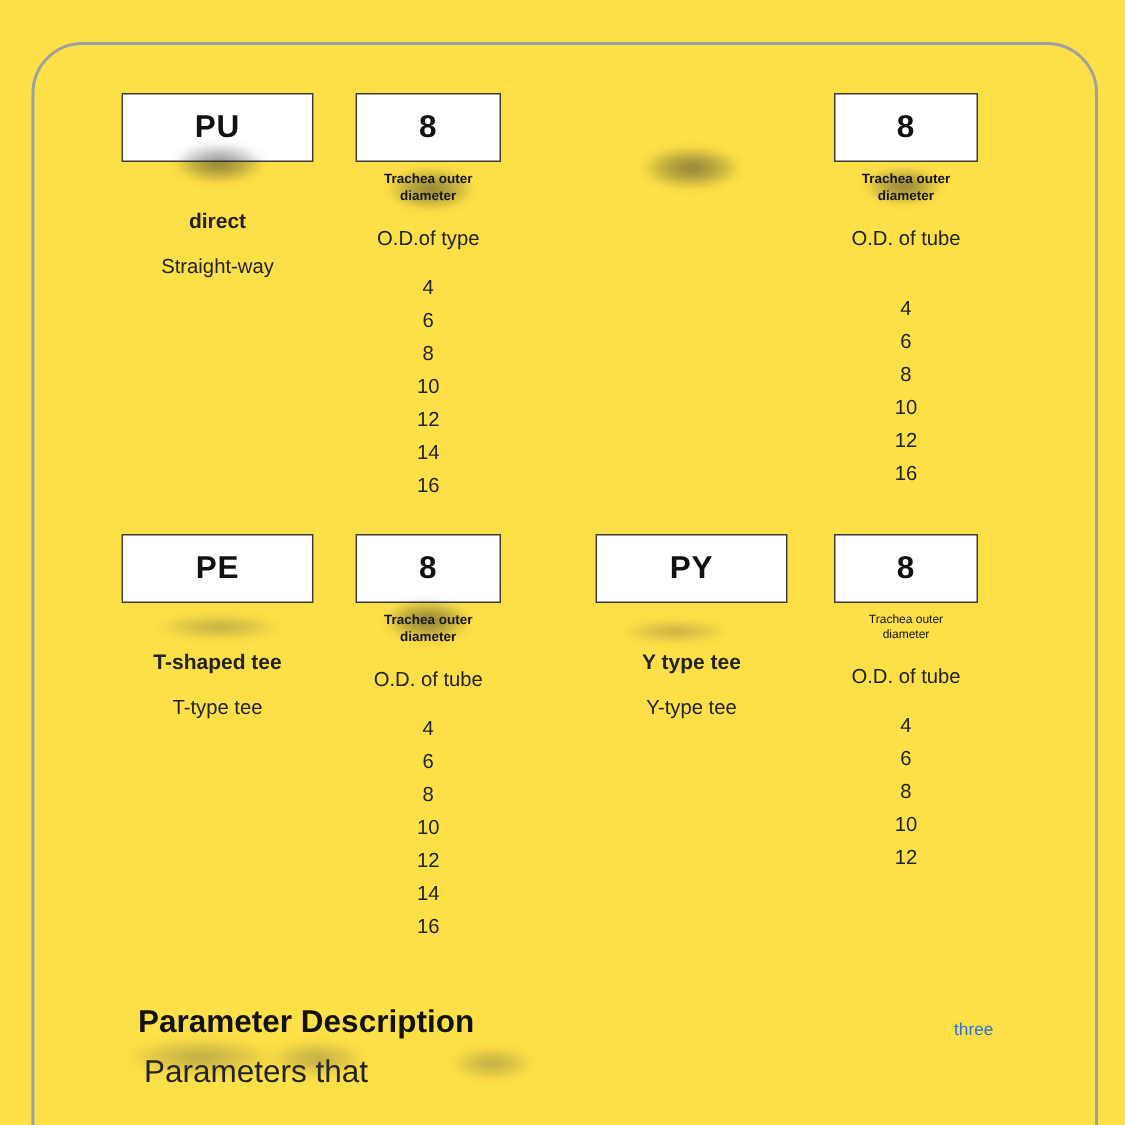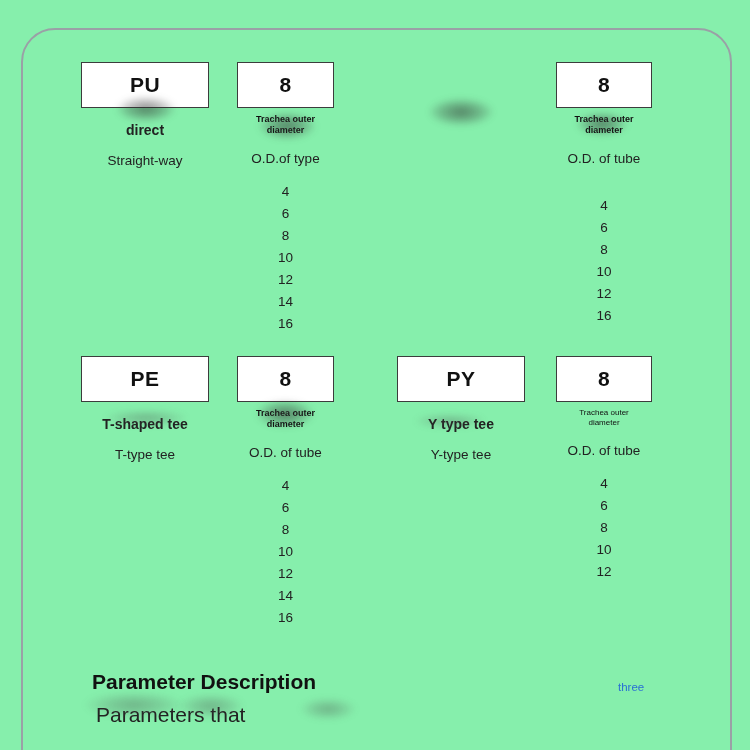--- a/index.html
+++ b/index.html
@@ -1,39 +1,39 @@
 <!DOCTYPE html>
 <html><head>
 <meta charset="utf-8">
 <style>
   html, body { margin: 0; padding: 0; background: #ffffff; }
   .page {
     position: relative; width: 750px; height: 750px;
-    background: #86efac; overflow: hidden;
+    background: #fde047; overflow: hidden;
     font-family: "Liberation Sans", sans-serif; color: #1a1a1a;
   }
   .frame {
     position: absolute; left: 21px; top: 28px; width: 707px; height: 800px;
     border: 2px solid #9aa0a6; border-radius: 34px; pointer-events: none;
   }
   .cell { position: absolute; display: flex; flex-direction: column; align-items: center; text-align: center; }
   .pos-r1c1 { left: 82px;  top: 62px;  width: 126px; }
   .pos-r1c2 { left: 238px; top: 62px;  width: 95px;  }
   .pos-r1c3 { left: 398px; top: 62px;  width: 126px; }
   .pos-r1c4 { left: 557px; top: 62px;  width: 94px;  }
   .pos-r2c1 { left: 82px;  top: 356px; width: 126px; }
   .pos-r2c2 { left: 238px; top: 356px; width: 95px;  }
   .pos-r2c3 { left: 398px; top: 356px; width: 126px; }
   .pos-r2c4 { left: 557px; top: 356px; width: 94px;  }
   .code-box {
     width: 100%; height: 44px; border: 1.5px solid #3c3c3c; background: #fff;
     display: flex; align-items: center; justify-content: center;
     font-weight: bold; font-size: 21px; color: #111; letter-spacing: 0.5px;
   }
-  .label-primary   { margin-top: 14px; font-size: 14px; font-weight: bold; color: #222; line-height: 16px; }
+  .label-primary   { margin-top: 31px; font-size: 14px; font-weight: bold; color: #222; line-height: 16px; }
   .label-secondary { margin-top: 14px;  font-size: 13.5px; color: #222; line-height: 17px; }
   .size-label-small {
     margin-top: 6px; width: 80px; font-size: 9px; font-weight: bold;
     line-height: 11px; color: #111;
   }
   .size-label-small.tiny { font-size: 8px; font-weight: normal; line-height: 10px; }
   .size-list { margin-top: 14px; }
   .size-list.list-lower { margin-top: 28px; }
   .size-item { font-size: 13.5px; line-height: 22px; color: #222; }
   .footer-heading { position: absolute; left: 92px; top: 670px; font-size: 21px; font-weight: bold; color: #111; }
@@ -122,21 +122,21 @@
         <div class="size-item">4</div>
         <div class="size-item">6</div>
         <div class="size-item">8</div>
         <div class="size-item">10</div>
         <div class="size-item">12</div>
       </div>
   </div>
 
   <div class="footer-heading">Parameter Description</div>
   <div class="footer-text">Parameters that</div>
-  <div class="page-marker" style="color: rgb(42, 111, 212);">three</div>
+  <div class="page-marker" style="color: rgb(42, 111, 212); margin-left: 18px;">three</div>
 
   <div class="smudge" style="left:116px; top:96px;  width:60px; height:26px;"></div>
   <div class="smudge" style="left:258px; top:112px; width:58px; height:28px;"></div>
   <div class="smudge" style="left:428px; top:98px;  width:66px; height:28px;"></div>
   <div class="smudge" style="left:576px; top:112px; width:52px; height:24px;"></div>
   <div class="smudge light" style="left:104px; top:410px; width:84px; height:16px;"></div>
   <div class="smudge" style="left:256px; top:400px; width:58px; height:28px;"></div>
   <div class="smudge light" style="left:414px; top:414px; width:72px; height:14px;"></div>
   <div class="smudge light" style="left:84px;  top:692px; width:100px; height:26px;"></div>
   <div class="smudge light" style="left:178px; top:694px; width:66px; height:24px;"></div>

